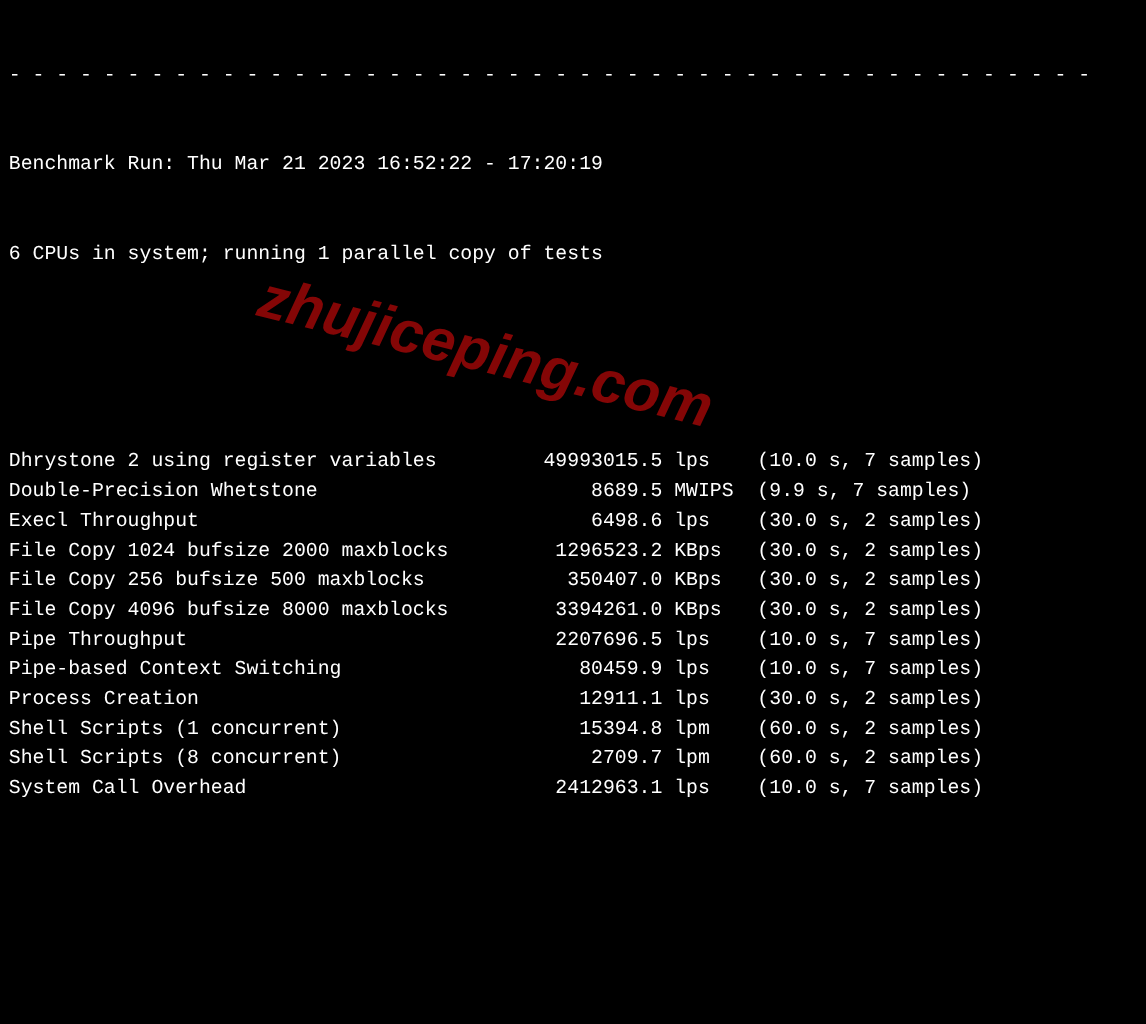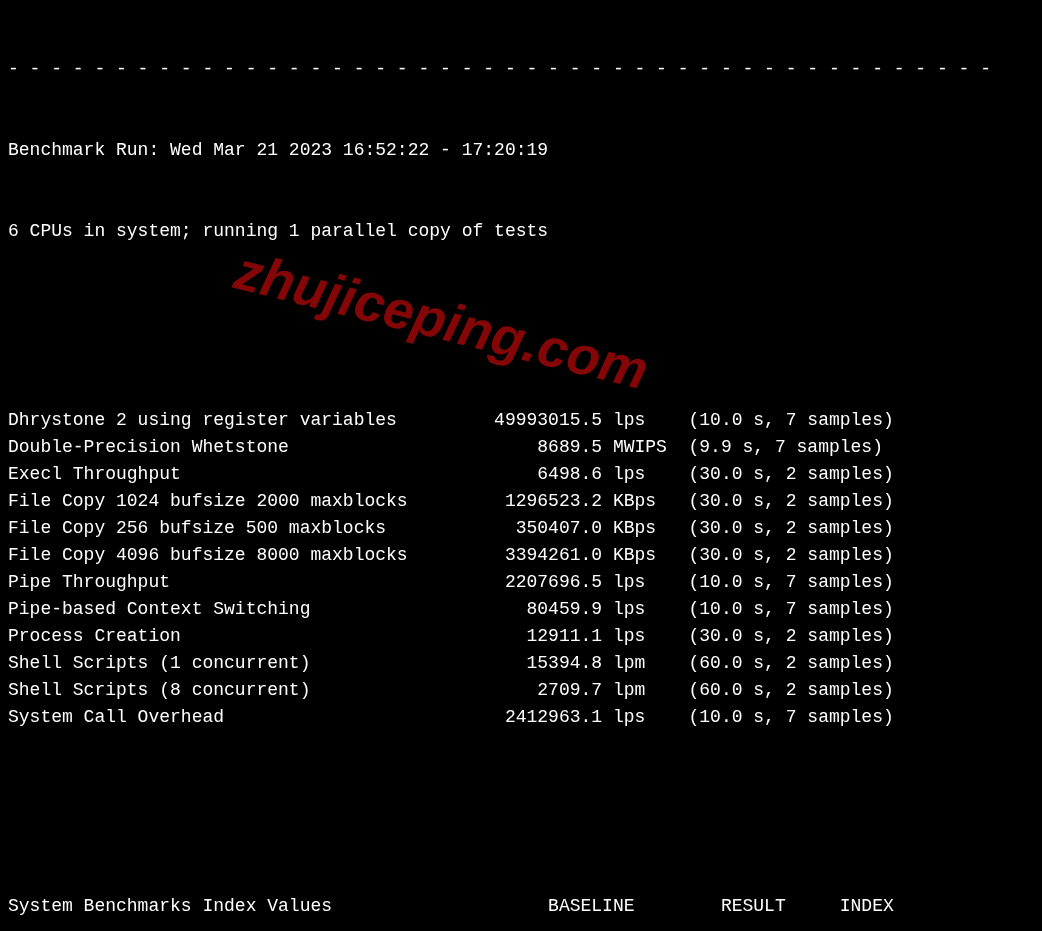--- a/index.html
+++ b/index.html
@@ -31,26 +31,25 @@
     pointer-events: none;
     user-select: none;
     letter-spacing: 0px;
   }
 </style>
 </head>
 <body>
 
 <div class="terminal">
   <span class="row">- - - - - - - - - - - - - - - - - - - - - - - - - - - - - - - - - - - - - - - - - - - - - - </span>
-  <span class="row">Benchmark Run: Wed Mar 21 2023 16:52:22 - 17:20:19</span>
+  <span class="row">Benchmark Run: Thu Mar 21 2023 16:52:22 - 17:20:19</span>
   <span class="row">6 CPUs in system; running 1 parallel copy of tests</span>
   <span class="row">&nbsp;</span>
 
   <div id="tests-block"><span class="row">Dhrystone 2 using register variables         49993015.5 lps    (10.0 s, 7 samples)</span><span class="row">Double-Precision Whetstone                       8689.5 MWIPS  (9.9 s, 7 samples)</span><span class="row">Execl Throughput                                 6498.6 lps    (30.0 s, 2 samples)</span><span class="row">File Copy 1024 bufsize 2000 maxblocks         1296523.2 KBps   (30.0 s, 2 samples)</span><span class="row">File Copy 256 bufsize 500 maxblocks            350407.0 KBps   (30.0 s, 2 samples)</span><span class="row">File Copy 4096 bufsize 8000 maxblocks         3394261.0 KBps   (30.0 s, 2 samples)</span><span class="row">Pipe Throughput                               2207696.5 lps    (10.0 s, 7 samples)</span><span class="row">Pipe-based Context Switching                    80459.9 lps    (10.0 s, 7 samples)</span><span class="row">Process Creation                                12911.1 lps    (30.0 s, 2 samples)</span><span class="row">Shell Scripts (1 concurrent)                    15394.8 lpm    (60.0 s, 2 samples)</span><span class="row">Shell Scripts (8 concurrent)                     2709.7 lpm    (60.0 s, 2 samples)</span><span class="row">System Call Overhead                          2412963.1 lps    (10.0 s, 7 samples)</span></div>
 
   <span class="row">&nbsp;</span>
-  <span class="row" id="index-header-row">System Benchmarks Index Values                    BASELINE        RESULT     INDEX</span>
   
   
   
 
   <div class="watermark">zhujiceping.com</div>
 </div>
 
 </body></html>

